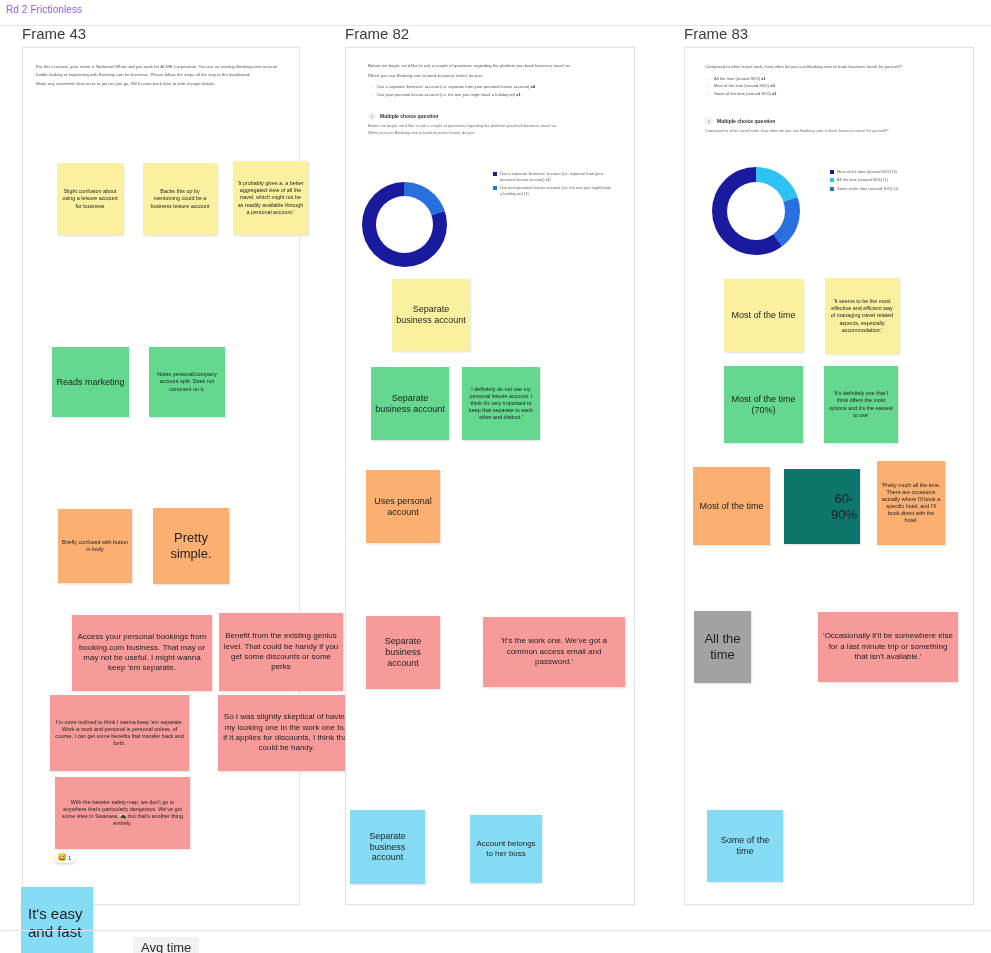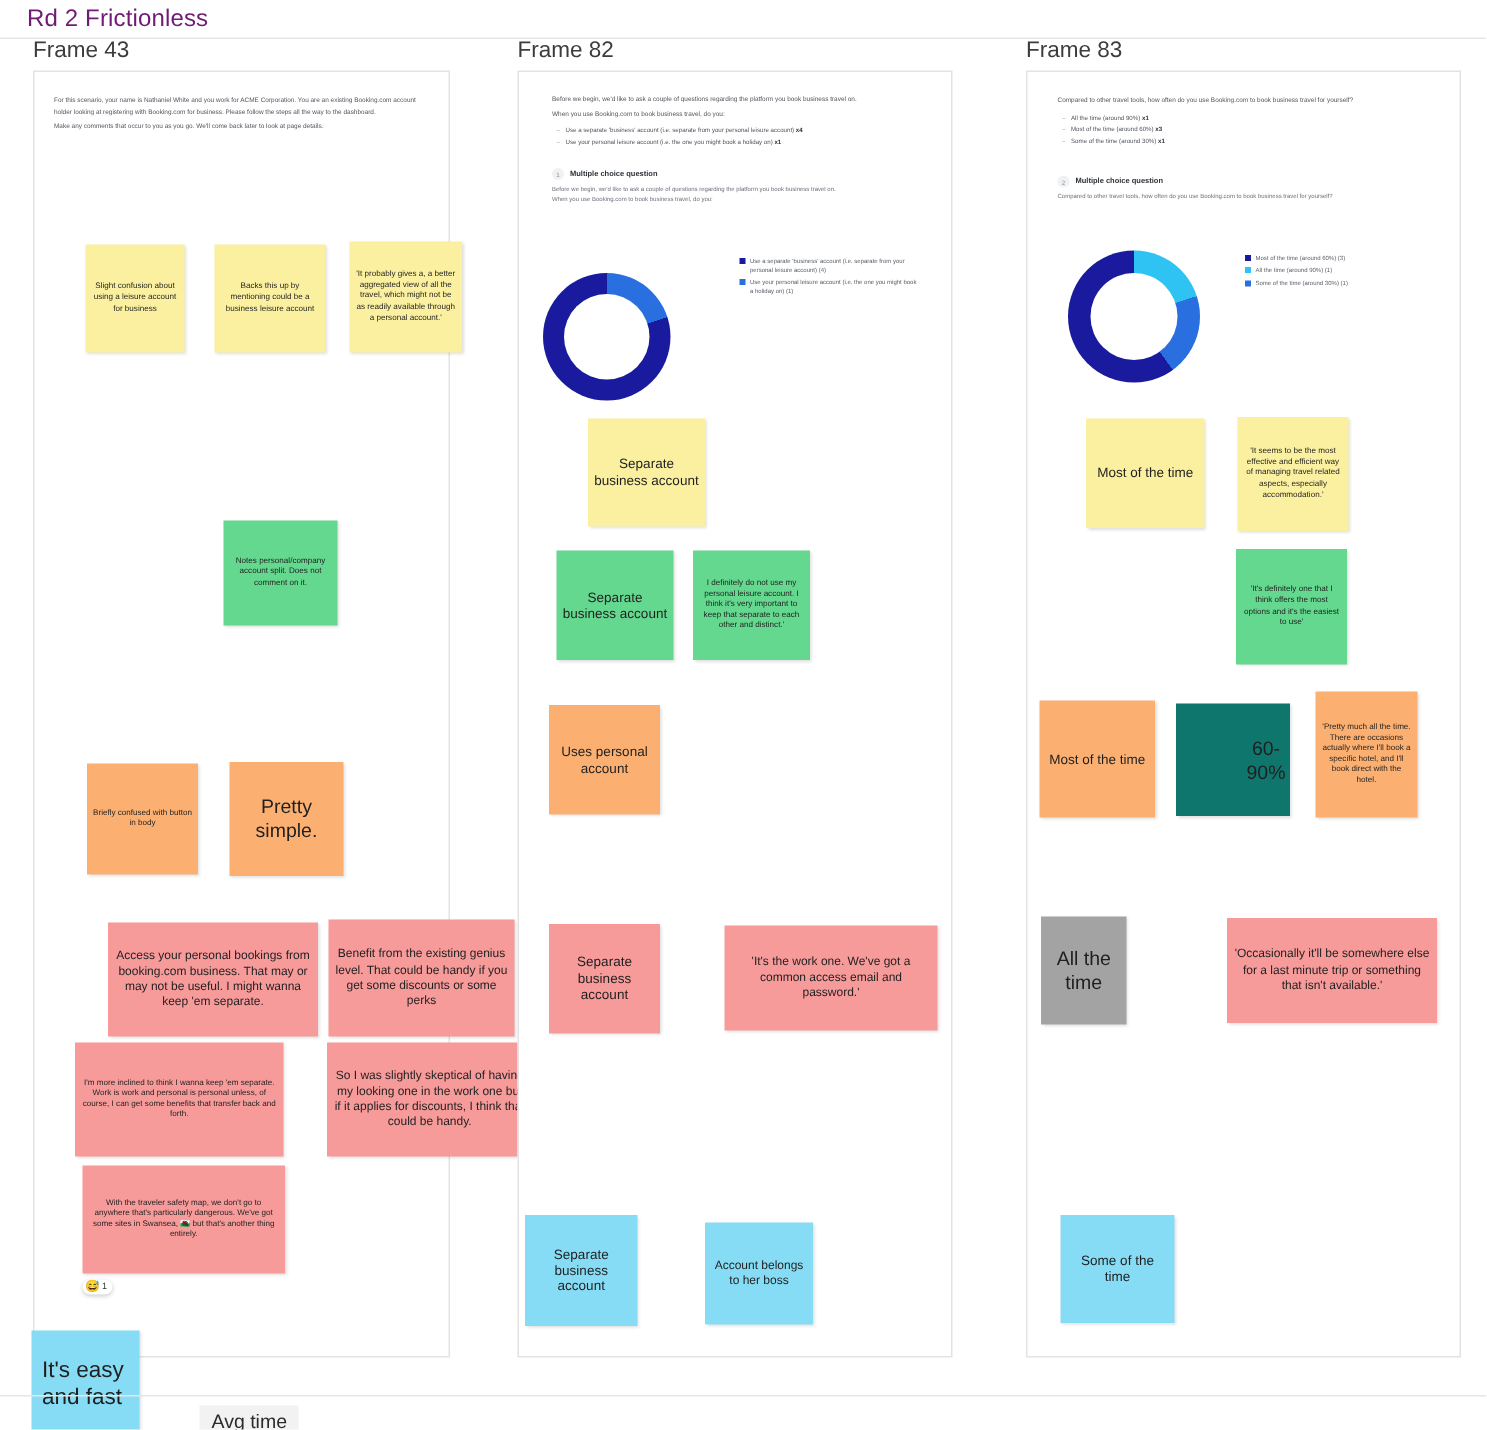--- a/index.html
+++ b/index.html
@@ -5,22 +5,22 @@
   * { box-sizing: border-box; margin: 0; padding: 0; }
   html, body {
     width: 991px; height: 953px;
     background: #ffffff;
     font-family: "Liberation Sans", sans-serif;
     overflow: hidden;
   }
   #board { position: relative; width: 991px; height: 953px; }
 
   .board-title {
-    position: absolute; left: 18px; top: 4px;
-    font-size: 16px; color: #701a75; letter-spacing: .1px;
+    position: absolute; left: 6px; top: 4px;
+    font-size: 10px; color: #8b5cf6; letter-spacing: .1px;
   }
 
   .hrule { position: absolute; left: 0; right: 0; height: 1px; background: #e6e6e6; }
 
   .frame { position: absolute; }
   .frame-label {
     position: absolute; top: -22px; left: 0;
     font-size: 15px; color: #3c3c3c; white-space: nowrap;
   }
   .frame-body {
@@ -102,20 +102,21 @@
 
     <div class="doc" style="left:14px; top:16px; width:248px;">
       <p class="lead">For this scenario, your name is Nathaniel White and you work for ACME Corporation. You are an existing Booking.com account holder looking at registering with Booking.com for business. Please follow the steps all the way to the dashboard.</p>
       <p class="lead" style="margin-top:2px;">Make any comments that occur to you as you go. We'll come back later to look at page details.</p>
     </div>
 
     <div class="note sm" style="left:35px; top:116px; width:66px; height:72px; background:#fbf0a0;">Slight confusion about using a leisure account for business</div>
     <div class="note sm" style="left:121px; top:116px; width:74px; height:72px; background:#fbf0a0;">Backs this up by mentioning could be a business leisure account</div>
     <div class="note sm" style="left:211px; top:114px; width:75px; height:74px; background:#fbf0a0;">'It probably gives a, a better aggregated view of all the travel, which might not be as readily available through a personal account.'</div>
 
+    <div class="note md" style="left:30px; top:300px; width:77px; height:70px; background:#64d88e;">Reads marketing</div>
     <div class="note sm" style="left:127px; top:300px; width:76px; height:70px; background:#64d88e;">Notes personal/company account split. Does not comment on it.</div>
 
     <div class="note sm" style="left:36px; top:462px; width:74px; height:74px; background:#fbb072;">Briefly confused with button in body</div>
     <div class="note lg" style="left:131px; top:461px; width:76px; height:76px; background:#fbb072;">Pretty simple.</div>
 
     <div class="note wide" style="left:30px; top:568px; width:140px; height:76px; background:#f79a9a;">Access your personal bookings from booking.com business. That may or may not be useful. I might wanna keep 'em separate.</div>
     <div class="note wide" style="left:177px; top:566px; width:124px; height:78px; background:#f79a9a;">Benefit from the existing genius level. That could be handy if you get some discounts or some perks</div>
     <div class="note sm" style="left:28px; top:648px; width:139px; height:76px; background:#f79a9a;">I'm more inclined to think I wanna keep 'em separate. Work is work and personal is personal unless, of course, I can get some benefits that transfer back and forth.</div>
     <div class="note wide" style="left:176px; top:648px; width:137px; height:76px; background:#f79a9a;">So I was slightly skeptical of having my looking one in the work one but if it applies for discounts, I think that could be handy.</div>
     <div class="note sm" style="left:33px; top:730px; width:135px; height:72px; background:#f79a9a;">With the traveler safety map, we don't go to anywhere that's particularly dangerous. We've got some sites in Swansea, 🏴󠁧󠁢󠁷󠁬󠁳󠁿 but that's another thing entirely.</div>
@@ -212,20 +213,21 @@
         <div class="legend-item">
           <span class="swatch" style="background:#2a6fe0;"></span>
           <span class="legend-text">Some of the time (around 30%) (1)</span>
         </div>
       </div>
     </div>
 
     <div class="note md" style="left:40px; top:232px; width:79px; height:73px; background:#fbf0a0;">Most of the time</div>
     <div class="note sm" style="left:141px; top:231px; width:74px; height:76px; background:#fbf0a0;">'It seems to be the most effective and efficient way of managing travel related aspects, especially accommodation.'</div>
 
+    <div class="note md" style="left:40px; top:319px; width:79px; height:77px; background:#64d88e;">Most of the time (70%)</div>
     <div class="note sm" style="left:140px; top:319px; width:74px; height:77px; background:#64d88e;">'It's definitely one that I think offers the most options and it's the easiest to use'</div>
 
     <div class="note md" style="left:9px; top:420px; width:77px; height:78px; background:#fbb072;">Most of the time</div>
     <div class="note lg" style="left:100px; top:422px; width:76px; height:75px; background:#0f766e;padding-left:48px;">60-90%</div>
     <div class="note sm" style="left:193px; top:414px; width:68px; height:84px; background:#fbb072;">'Pretty much all the time. There are occasions actually where I'll book a specific hotel, and I'll book direct with the hotel.</div>
 
     <div class="note lg" style="left:10px; top:564px; width:57px; height:72px; background:#a3a3a3;">All the time</div>
     <div class="note md" style="left:23px; top:763px; width:76px; height:72px; background:#87dcf5;">Some of the time</div>
 
     <div class="note wide" style="left:114px; top:565px; width:140px; height:70px; background:#f79a9a;">'Occasionally it'll be somewhere else for a last minute trip or something that isn't available.'</div>

